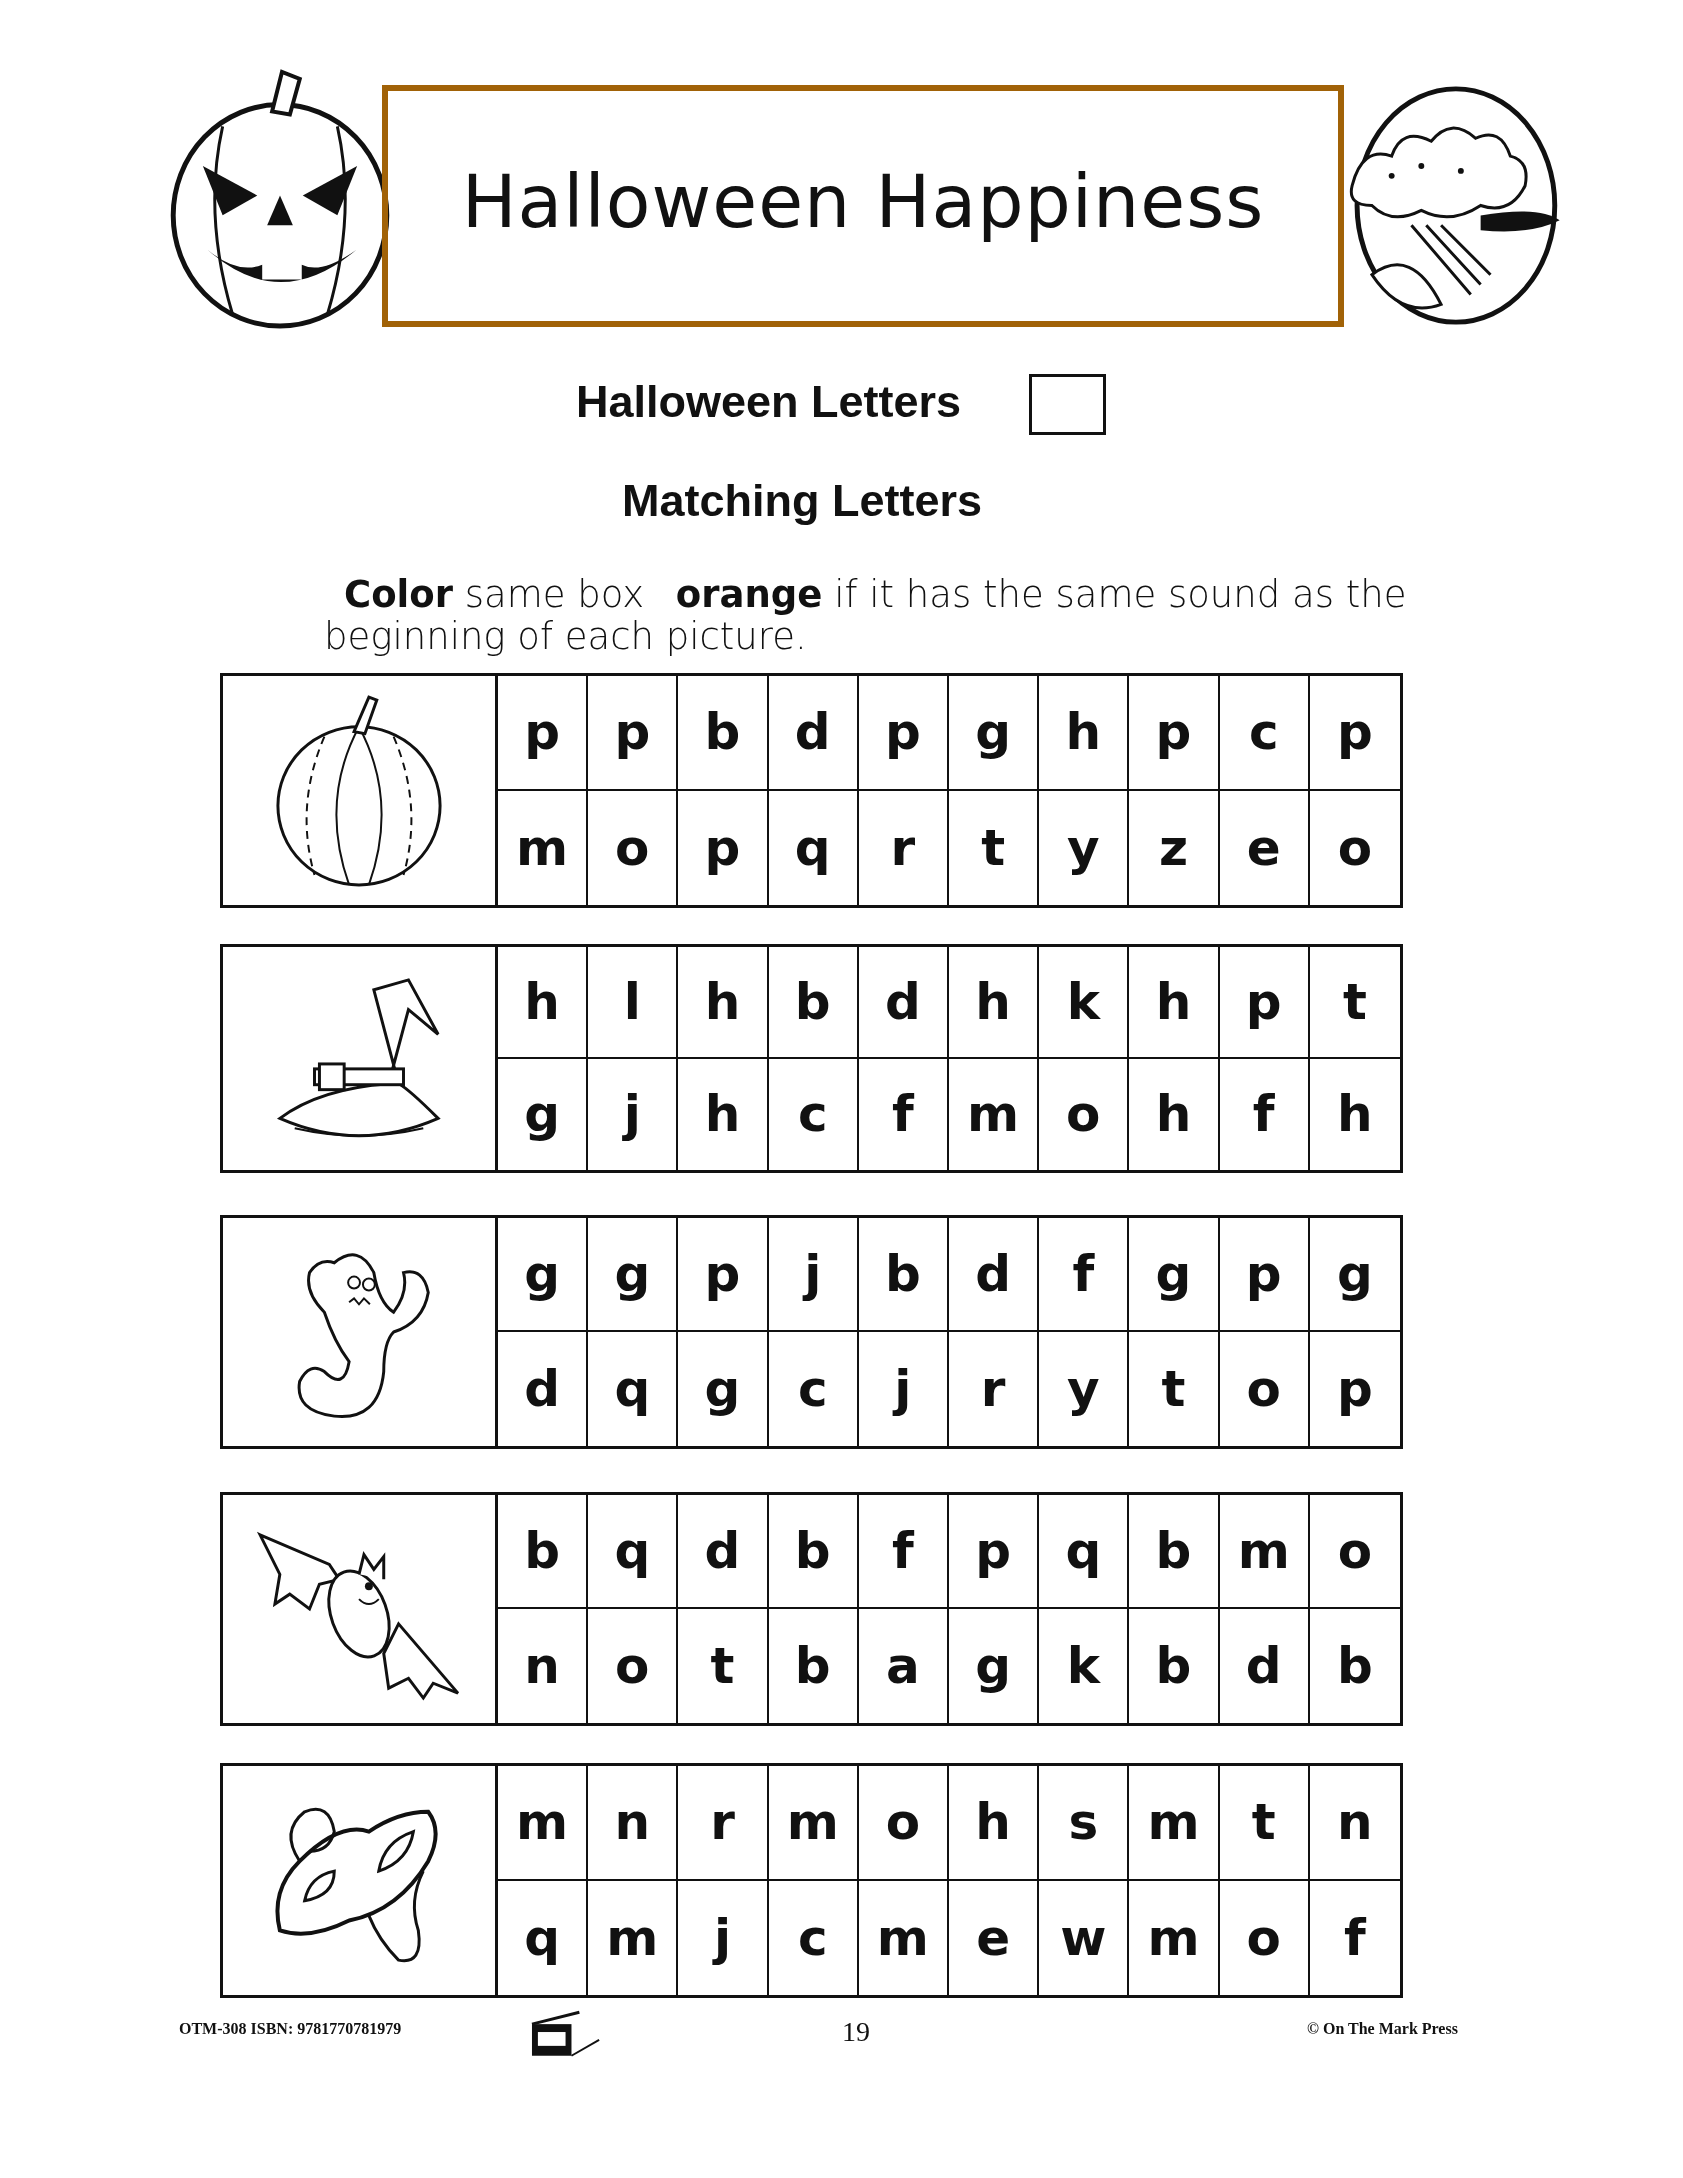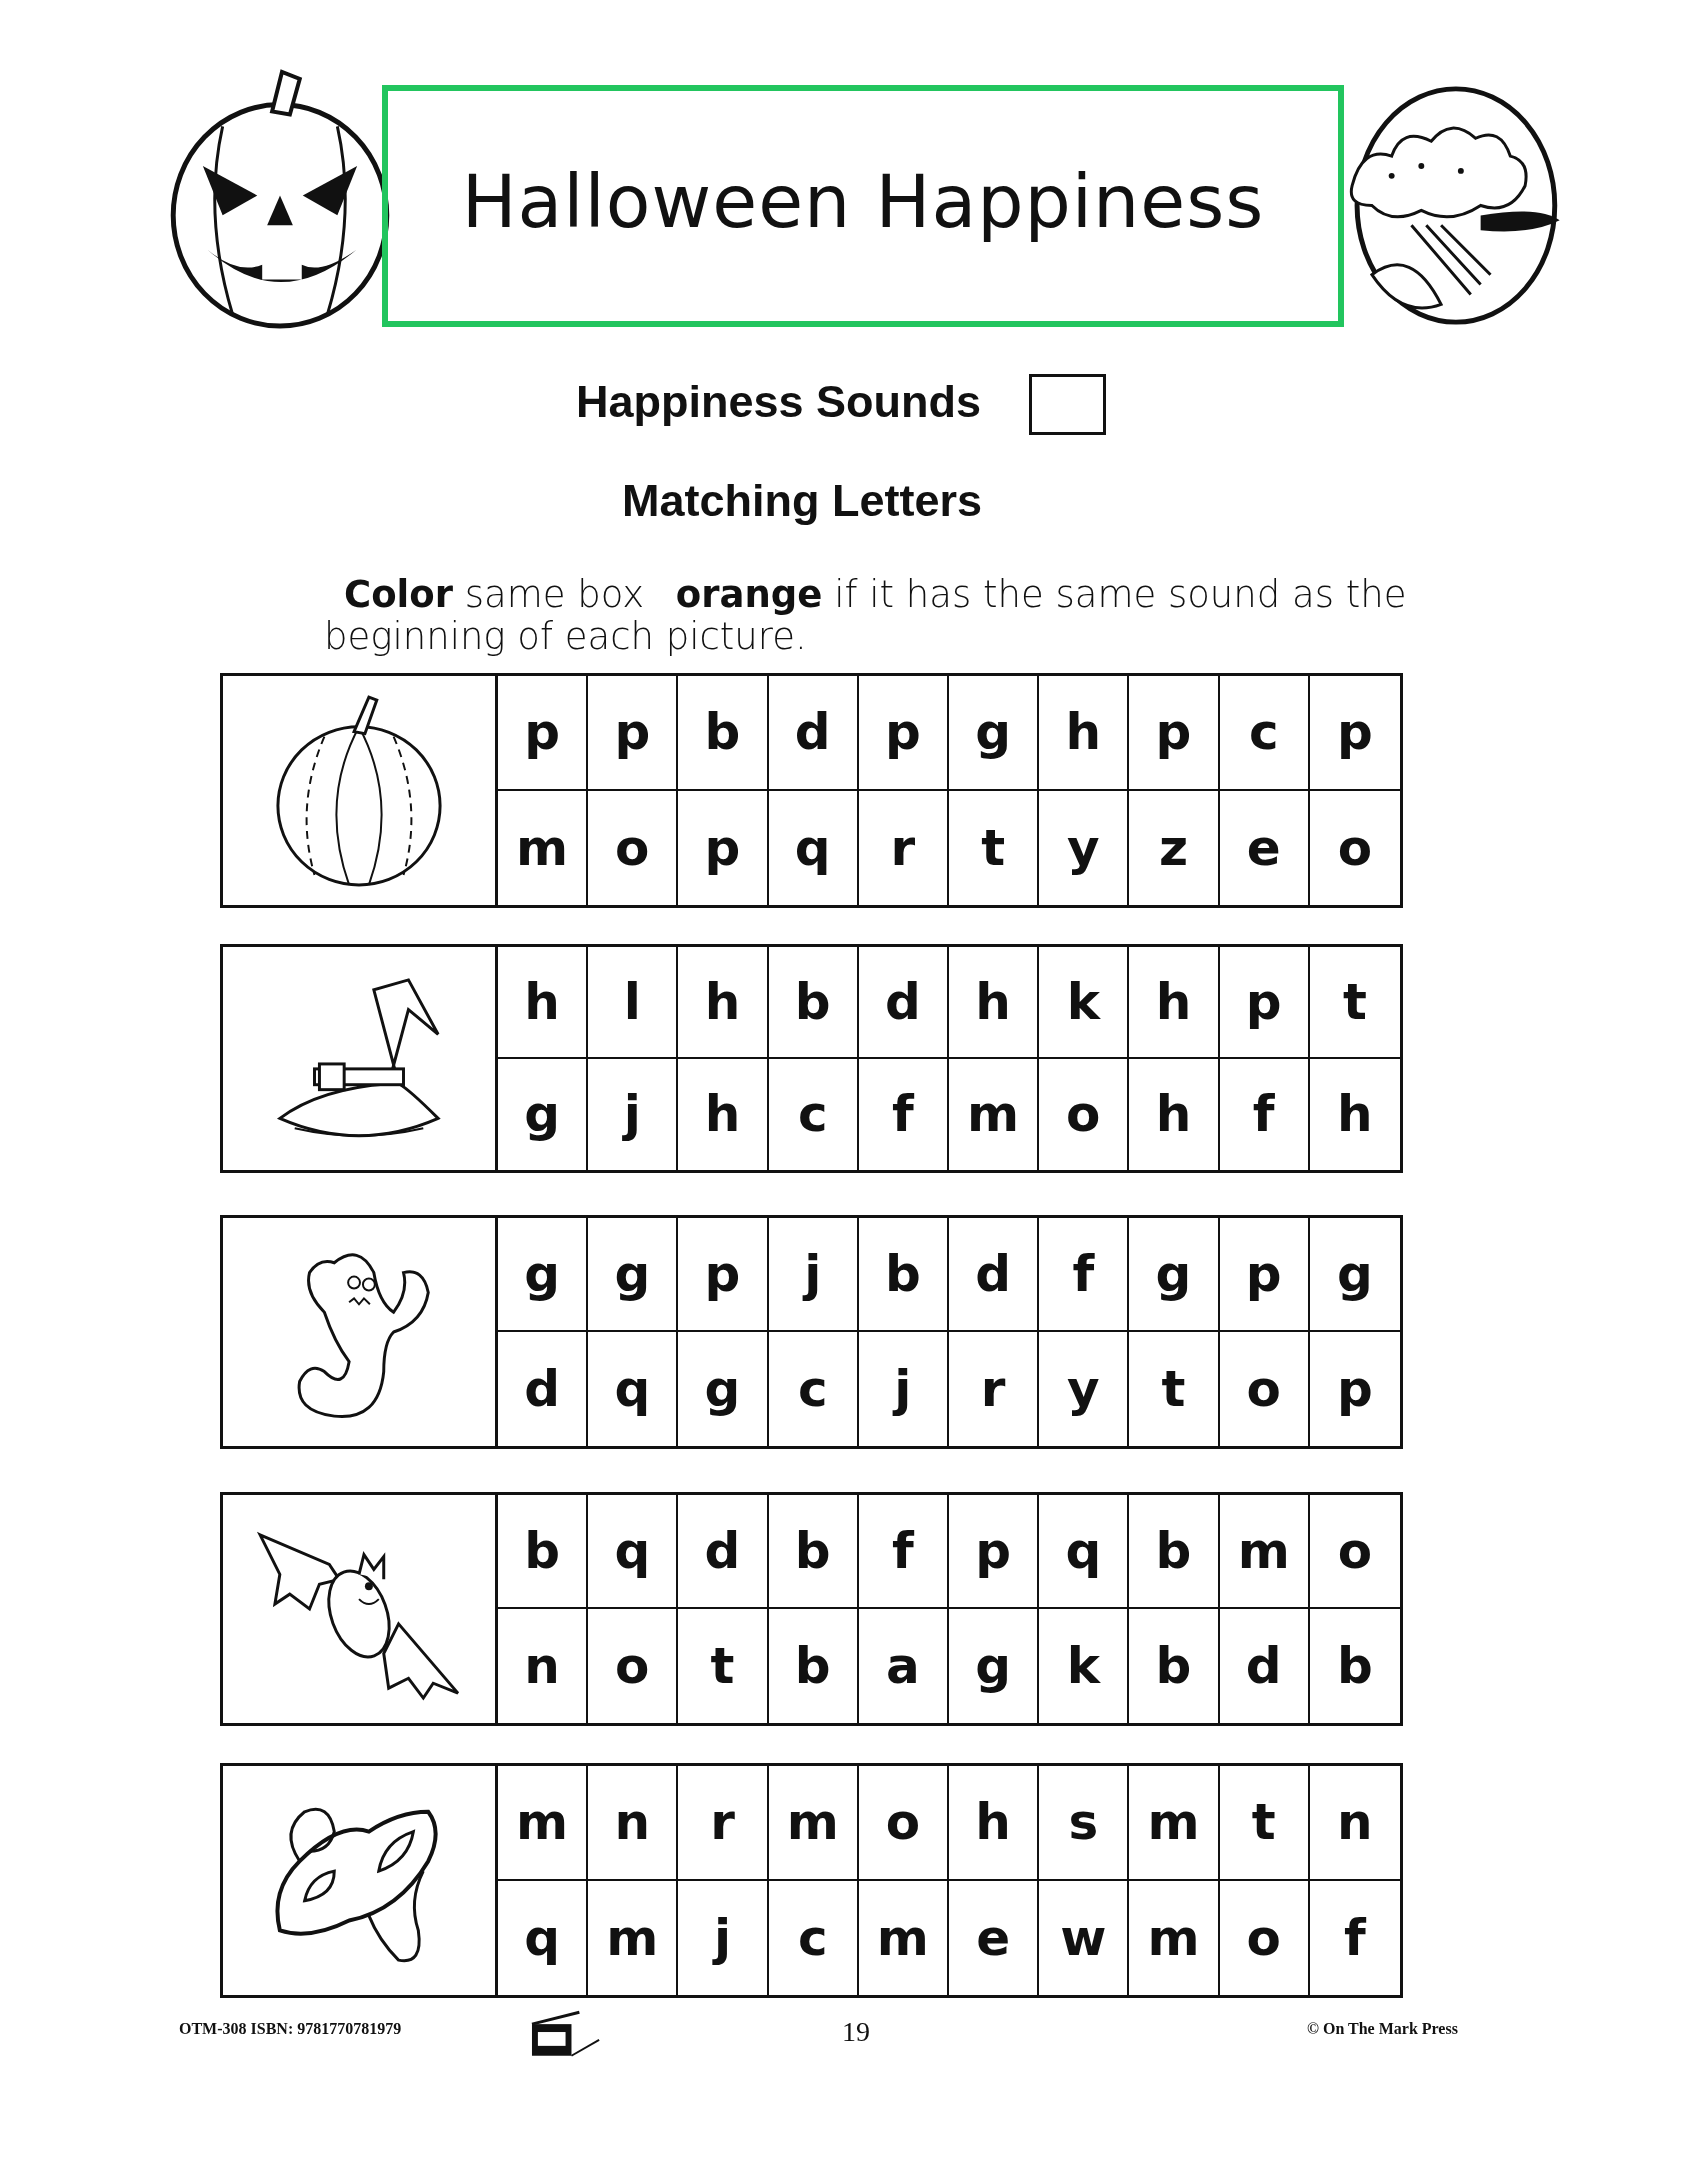--- a/index.html
+++ b/index.html
@@ -1,18 +1,18 @@
 <!DOCTYPE html>
 <html><head>
 <meta charset="utf-8">
 <style>
   html, body { margin:0; padding:0; background:#fff; }
   body { width:1683px; height:2178px; position:relative; overflow:hidden; font-family:"DejaVu Sans", sans-serif; color:#111; }
   .abs { position:absolute; }
-  .title-box { left:382px; top:85px; width:962px; height:242px; border:6px solid #22c55e; box-sizing:border-box; display:flex; align-items:center; justify-content:center; }
+  .title-box { left:382px; top:85px; width:962px; height:242px; border:6px solid #a16207; box-sizing:border-box; display:flex; align-items:center; justify-content:center; }
   .title-text { font-family:"DejaVu Sans", sans-serif; font-size:73px; letter-spacing:1px; color:#111; margin-top:-10px; }
   .deco { width:234px; height:267px; }
   .subtitle { font-family:"Liberation Sans", sans-serif; font-weight:bold; font-size:45px; color:#111; }
   .score-box { width:77px; height:61px; border:3px solid #111; box-sizing:border-box; }
   .instr { font-family:"DejaVu Sans", sans-serif; font-size:37px; line-height:42px; color:#111; font-weight:300; }
   .instr b { font-weight:bold;margin-left:20px; }
   .block { left:220px; width:1183px; border:3px solid #111; box-sizing:border-box; display:flex; }
   .pic { width:275px; border-right:3px solid #111; box-sizing:border-box; display:flex; align-items:center; justify-content:center; }
   .grid { flex:1; display:grid; grid-template-columns:repeat(10, 1fr); grid-template-rows:1fr 1fr; }
   .cell { border-right:2px solid #111; border-bottom:2px solid #111; display:flex; align-items:center; justify-content:center; font-family:"DejaVu Sans", sans-serif; font-weight:bold; font-size:50px; color:#111; box-sizing:border-box; cursor:pointer; }
@@ -47,21 +47,21 @@
     <path d="M20 110 Q30 70 60 80 Q70 50 100 65 Q120 40 145 62 Q170 50 180 80 Q200 85 195 110 Q180 140 150 130 Q120 150 90 135 Q60 150 40 130 Q15 130 20 110 Z" fill="#fff" stroke="#111" stroke-width="3"></path>
     <circle cx="60" cy="100" r="3" fill="#111"></circle>
       <circle cx="90" cy="90" r="3" fill="#111"></circle>
       <circle cx="130" cy="95" r="3" fill="#111"></circle>
     <path d="M150 140 Q210 130 230 145 Q200 160 150 155 Z" fill="#111"></path>
     <path d="M80 150 L140 220 M95 150 L150 210 M110 150 L160 200" stroke="#111" stroke-width="3"></path>
     <path d="M40 200 Q80 170 110 230 Q70 245 40 200 Z" fill="#fff" stroke="#111" stroke-width="3"></path>
   </svg>
 </div>
 
-<div class="abs subtitle" style="left:576px; top:376px;">Happiness Sounds</div>
+<div class="abs subtitle" style="left:576px; top:376px;">Halloween Letters</div>
 <div class="abs score-box" style="left:1029px; top:374px;"></div>
 <div class="abs subtitle" style="left:622px; top:475px;">Matching Letters</div>
 
 <div class="abs instr" style="left:324px; top:574px; width:1089px;">
   <b>Color</b><span> same box </span><b>orange</b><span> if it has the same sound as the beginning of each picture.</span>
 </div>
 
 <div class="abs block" style="top:673px; height:235px;">
   <div class="pic">
     <svg width="178" height="198" viewBox="0 0 180 200">

